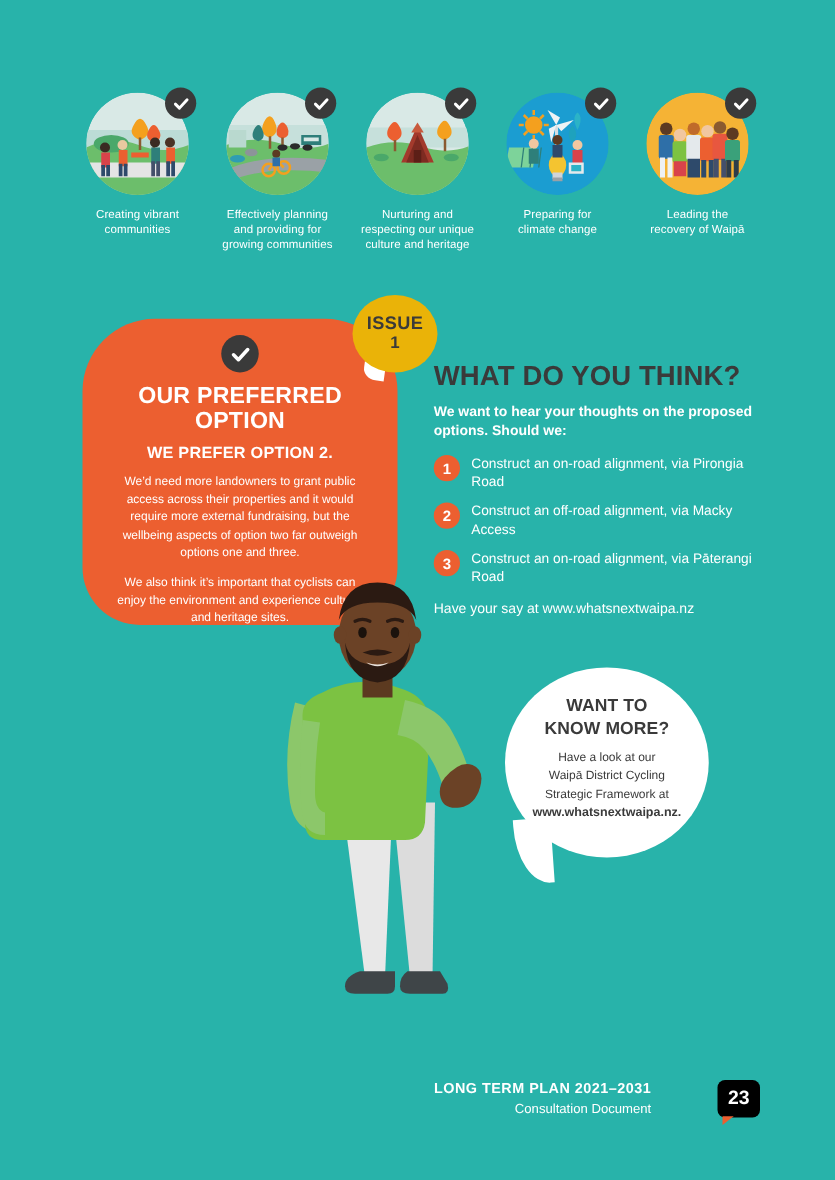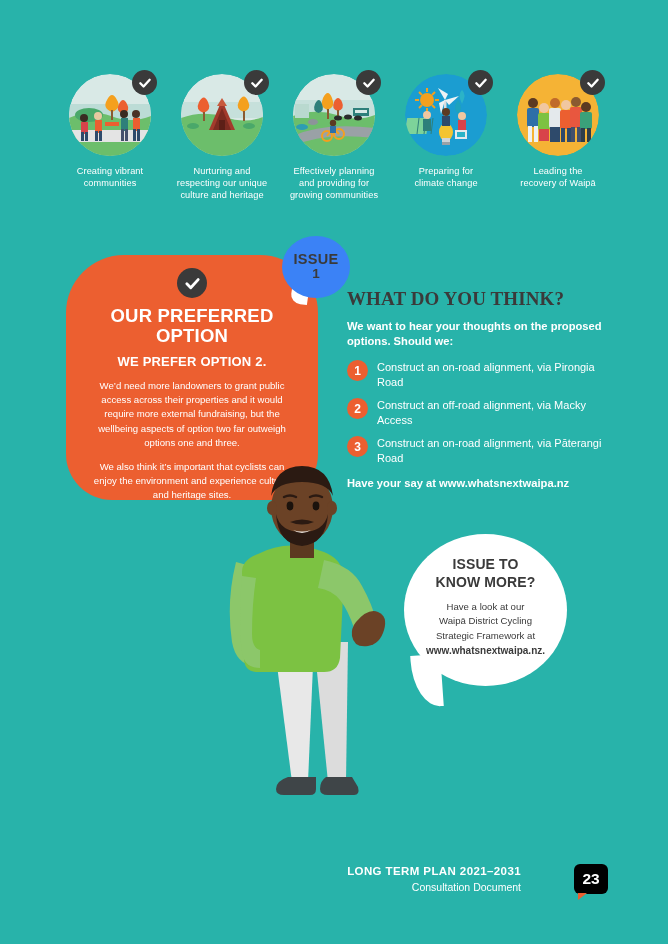--- a/index.html
+++ b/index.html
@@ -75,21 +75,21 @@
   .pref-body {
     font-size: 9.6px; line-height: 1.5; padding: 0 5px;
   }
   .pref-body + .pref-body { margin-top: 9px; }
 
   
   .issue-bubble {
     position: absolute;
     left: 282px; top: 236px;
     width: 68px; height: 62px;
-    background: #3b82f6;
+    background: #eab308;
     border-radius: 50%;
     display: flex; flex-direction: column;
     align-items: center; justify-content: center;
     color: #3a3a3a; text-align: center;
     z-index: 5;
   }
   .issue-bubble .l1 { font-size: 14.5px; font-weight: bold; letter-spacing: .3px; line-height: 1; }
   .issue-bubble .l2 { font-size: 13.5px; font-weight: bold; line-height: 1.15; }
   .issue-tail {
     position: absolute;
@@ -97,39 +97,39 @@
     width: 17px; height: 15px;
     background: #ffffff;
     border-radius: 0 0 0 60%;
     transform: rotate(8deg);
     z-index: 4;
   }
 
   
   .think-col { position: absolute; left: 347px; top: 288px; width: 272px; }
   .think-title {
-    color: #3a3a3a; font-size: 19px; font-weight: bold;
-    letter-spacing: .1px; margin-bottom: 9px; font-family: Liberation Serif, serif;
+    color: #3a3a3a; font-size: 22px; font-weight: bold;
+    letter-spacing: .1px; margin-bottom: 9px;
   }
   .think-intro {
     color: #ffffff; font-size: 11.2px; font-weight: bold;
     line-height: 1.35; margin-bottom: 10px;
   }
   .opt-row { display: flex; align-items: flex-start; margin-bottom: 7px; }
   .opt-num {
     flex: 0 0 auto;
     width: 21px; height: 21px; border-radius: 50%;
     background: #ec5f30; color: #ffffff;
     font-size: 12px; font-weight: bold;
     display: flex; align-items: center; justify-content: center;
     margin-right: 9px; margin-top: 1px;
   }
   .opt-text { color: #ffffff; font-size: 11px; line-height: 1.36; padding-top: 1px; }
   .have-say {
-    color: #ffffff; font-size: 11.2px; font-weight: bold;
+    color: #ffffff; font-size: 11.2px; font-weight: normal;
     line-height: 1.38; margin-top: 10px;
   }
 
   
   .know-bubble {
     position: absolute;
     left: 404px; top: 534px;
     width: 163px; height: 152px;
     background: #ffffff;
     border-radius: 50% 50% 50% 50%;
@@ -217,50 +217,20 @@
     </div>
     <div class="icon-label" style="white-space:pre-line">Creating vibrant
 communities</div>
   </div>
 
   <div class="icon-cell">
     <div class="icon-circle-wrap">
       <div class="icon-circle">
         <svg viewBox="0 0 82 82" width="82" height="82">
           <circle cx="41" cy="41" r="41" fill="#d9e9e6"></circle>
-          <rect x="0" y="28" width="82" height="16" fill="#c6e0db"></rect>
-          <path d="M0 44 Q22 36 44 43 Q64 50 82 43 L82 82 L0 82 Z" fill="#6cbe6b"></path>
-          <path d="M18 28 q5 -9 9 0 q4 8 -4.5 11 q-8.5 -3 -4.5 -11z" fill="#ec5f30"></path>
-          <rect x="22" y="38" width="2" height="9" fill="#8a5a30"></rect>
-          <path d="M58 27 q5 -9 9 0 q4 8 -4.5 11 q-8.5 -3 -4.5 -11z" fill="#f4a01e"></path>
-          <rect x="62" y="37" width="2" height="10" fill="#8a5a30"></rect>
-          <path d="M28 56 L41 26 L54 56 Z" fill="#a33a2c"></path>
-          <path d="M32 56 L41 34 L50 56 Z" fill="#7d2b21"></path>
-          <rect x="38" y="46" width="6" height="10" fill="#5c1f17"></rect>
-          <path d="M41 24 L46 32 L36 32 Z" fill="#c85a3d"></path>
-          <ellipse cx="68" cy="52" rx="6" ry="3" fill="#4aa86a"></ellipse>
-          <ellipse cx="12" cy="52" rx="6" ry="3" fill="#4aa86a"></ellipse>
-        </svg>
-      </div>
-      <div class="check-badge">
-        <svg viewBox="0 0 24 24">
-            <path d="M4 12.5 L9.5 18 L20 6.5" fill="none" stroke="#fff" stroke-width="4" stroke-linecap="round" stroke-linejoin="round"></path>
-          </svg>
-      </div>
-    </div>
-    <div class="icon-label" style="white-space:pre-line">Nurturing and
-respecting our unique
-culture and heritage</div>
-  </div>
-
-  <div class="icon-cell">
-    <div class="icon-circle-wrap">
-      <div class="icon-circle">
-        <svg viewBox="0 0 82 82" width="82" height="82">
-          <circle cx="41" cy="41" r="41" fill="#d9e9e6"></circle>
           <rect x="0" y="26" width="82" height="18" fill="#c6e0db"></rect>
           <path d="M0 42 Q22 34 44 41 Q64 48 82 41 L82 82 L0 82 Z" fill="#6cbe6b"></path>
           <rect x="2" y="30" width="14" height="14" fill="#b9d9cf"></rect>
           <rect x="60" y="34" width="16" height="8" fill="#2e7f7a"></rect>
           <rect x="62" y="36" width="12" height="3" fill="#d9e9e6"></rect>
           <path d="M30 24 q5 -10 9 0 q4 9 -4.5 12 q-8.5 -3 -4.5 -12z" fill="#f4a01e"></path>
           <rect x="34" y="35" width="2" height="10" fill="#8a5a30"></rect>
           <path d="M41 28 q4 -8 8 0 q3 7 -4 9 q-7 -2 -4 -9z" fill="#ec5f30"></path>
           <rect x="44" y="36" width="2" height="8" fill="#8a5a30"></rect>
           <path d="M22 30 q4 -8 7 0 q3 7 -3.5 9 q-6.5 -2 -3.5 -9z" fill="#2e7f7a"></path>
@@ -279,20 +249,50 @@
       </div>
       <div class="check-badge">
         <svg viewBox="0 0 24 24">
             <path d="M4 12.5 L9.5 18 L20 6.5" fill="none" stroke="#fff" stroke-width="4" stroke-linecap="round" stroke-linejoin="round"></path>
           </svg>
       </div>
     </div>
     <div class="icon-label" style="white-space:pre-line">Effectively planning
 and providing for
 growing communities</div>
+  </div>
+
+  <div class="icon-cell">
+    <div class="icon-circle-wrap">
+      <div class="icon-circle">
+        <svg viewBox="0 0 82 82" width="82" height="82">
+          <circle cx="41" cy="41" r="41" fill="#d9e9e6"></circle>
+          <rect x="0" y="28" width="82" height="16" fill="#c6e0db"></rect>
+          <path d="M0 44 Q22 36 44 43 Q64 50 82 43 L82 82 L0 82 Z" fill="#6cbe6b"></path>
+          <path d="M18 28 q5 -9 9 0 q4 8 -4.5 11 q-8.5 -3 -4.5 -11z" fill="#ec5f30"></path>
+          <rect x="22" y="38" width="2" height="9" fill="#8a5a30"></rect>
+          <path d="M58 27 q5 -9 9 0 q4 8 -4.5 11 q-8.5 -3 -4.5 -11z" fill="#f4a01e"></path>
+          <rect x="62" y="37" width="2" height="10" fill="#8a5a30"></rect>
+          <path d="M28 56 L41 26 L54 56 Z" fill="#a33a2c"></path>
+          <path d="M32 56 L41 34 L50 56 Z" fill="#7d2b21"></path>
+          <rect x="38" y="46" width="6" height="10" fill="#5c1f17"></rect>
+          <path d="M41 24 L46 32 L36 32 Z" fill="#c85a3d"></path>
+          <ellipse cx="68" cy="52" rx="6" ry="3" fill="#4aa86a"></ellipse>
+          <ellipse cx="12" cy="52" rx="6" ry="3" fill="#4aa86a"></ellipse>
+        </svg>
+      </div>
+      <div class="check-badge">
+        <svg viewBox="0 0 24 24">
+            <path d="M4 12.5 L9.5 18 L20 6.5" fill="none" stroke="#fff" stroke-width="4" stroke-linecap="round" stroke-linejoin="round"></path>
+          </svg>
+      </div>
+    </div>
+    <div class="icon-label" style="white-space:pre-line">Nurturing and
+respecting our unique
+culture and heritage</div>
   </div>
 
   <div class="icon-cell">
     <div class="icon-circle-wrap">
       <div class="icon-circle">
         <svg viewBox="0 0 82 82" width="82" height="82">
           <circle cx="41" cy="41" r="41" fill="#1b9dd1"></circle>
           <circle cx="22" cy="26" r="7" fill="#f4a01e"></circle>
           <g stroke="#f4a01e" stroke-width="2">
             <line x1="22" y1="14" x2="22" y2="18"></line>
@@ -460,21 +460,21 @@
 
     <path d="M94 70 q12 -5 24 0 q-12 5 -24 0z" fill="#2b1a12"></path>
 
     <path d="M97 78 q9 6 18 0 q-9 3 -18 0z" fill="#e8e0da"></path>
   </svg>
 </div>
 
 <div class="know-tail"></div>
 <div class="know-bubble">
   <div class="know-title">
-    <div>ISSUE TO</div>
+    <div>WANT TO</div>
     <div>KNOW MORE?</div>
   </div>
   <div class="know-body">
     <div>Have a look at our</div>
     <div>Waipā District Cycling</div>
     <div>Strategic Framework at</div>
     <div class="bold">www.whatsnextwaipa.nz.</div>
   </div>
 </div>
 

